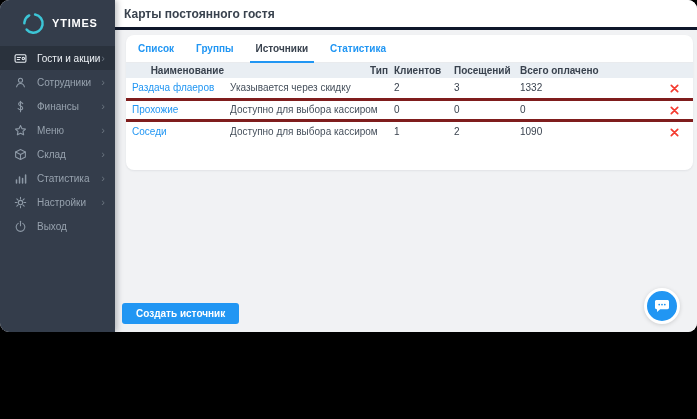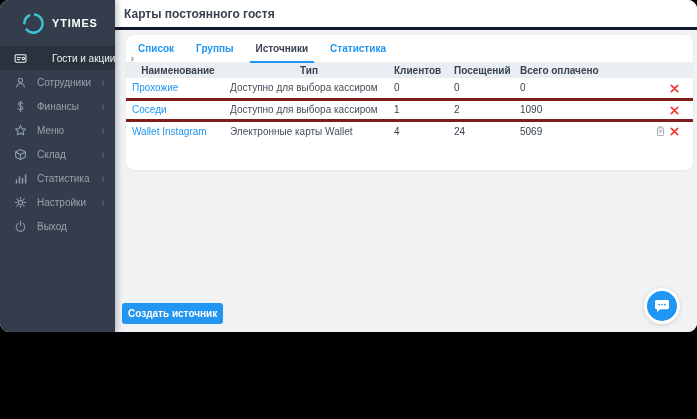--- a/index.html
+++ b/index.html
@@ -18,57 +18,57 @@
   body{font-family:"Liberation Sans","DejaVu Sans",sans-serif;}
   .window{position:relative;width:697px;height:332px;border-radius:9px;overflow:hidden;background:var(--page-bg);}
 
   
   .sidebar{position:absolute;left:0;top:0;bottom:0;width:115px;background:var(--sidebar-bg);z-index:3;box-shadow:2px 0 6px rgba(15,20,28,.28);}
   .logo{height:46px;display:flex;align-items:center;padding-left:21px;cursor:pointer;}
   .logo-mark{width:25px;height:25px;display:inline-flex;}
   .logo-mark svg{width:25px;height:25px;}
   .logo-text{color:#fff;font-size:11px;font-weight:bold;letter-spacing:.8px;margin-left:6px;}
   .menu-item{height:24px;display:flex;align-items:center;padding:0 10px 0 14px;color:var(--text-sidebar);font-size:10px;cursor:pointer;}
-  .menu-item.active{background:var(--sidebar-active-bg);color:#eef2f6;gap:15px;}
+  .menu-item.active{background:var(--sidebar-active-bg);color:#eef2f6;}
   .mi-icon{width:13px;height:13px;display:inline-flex;flex:0 0 13px;color:#8d99a6;}
   .menu-item.active .mi-icon{color:#e8edf2;}
   .mi-icon svg{width:13px;height:13px;fill:none;stroke:currentColor;stroke-width:1;stroke-linecap:round;stroke-linejoin:round;}
   .mi-label{margin-left:10px;white-space:nowrap;}
   .mi-chevron{margin-left:auto;color:#69747f;font-size:11px;line-height:1;}
 
   
   .main{position:absolute;left:115px;top:0;right:0;bottom:0;}
   .topbar{height:30px;background:#fff;border-bottom:3px solid #0f172a;display:flex;align-items:center;padding-left:9px;}
   .title{font-size:12px;font-weight:bold;color:var(--text-dark);}
   .content{position:absolute;left:0;right:0;top:31px;bottom:0;background:var(--page-bg);}
 
   .card{position:absolute;left:11px;top:4px;width:567px;height:135px;background:#fff;border-radius:8px;box-shadow:0 1px 2px rgba(40,50,60,.08);overflow:hidden;}
   .tabs{position:relative;height:28px;display:flex;align-items:flex-end;padding-left:6px;border-bottom:1px solid #e9ebee;}
   .tab{position:relative;font-size:10px;font-weight:bold;color:var(--accent);padding:9px 6px 8px;margin-right:10px;cursor:pointer;white-space:nowrap;}
   .tab.active{color:var(--text-dark);cursor:default;}
   .tab.active::after{content:'';position:absolute;left:0;right:0;bottom:-1px;height:2px;background:var(--accent);}
 
   table.table{width:100%;border-collapse:collapse;table-layout:fixed;font-size:10px;}
-  th{background:var(--table-header-bg);height:15px;font-weight:bold;color:var(--text-dark);text-align:center;padding:1px 3px;}
+  th{background:var(--table-header-bg);height:15px;font-weight:bold;color:var(--text-dark);text-align:right;padding:1px 3px;}
   th.c-name{width:101px;padding-left:6px;}
   th.c-num,td.c-num{text-align:left;}
   th.c-clients{width:60px;}
   th.c-visits{width:66px;}
   th.c-paid{width:95px;}
   th.c-actions{width:81px;}
   td{height:21px;padding:1px 3px;color:#454f5b;vertical-align:middle;}
   tbody tr + tr td{border-top:3px solid #7f1d1d;}
   td.c-name{padding-left:6px;}
   a.row-link{color:var(--accent);text-decoration:none;cursor:pointer;white-space:nowrap;}
   td.c-num{color:var(--text-dark);}
   td.c-actions{text-align:right;padding-right:14px;white-space:nowrap;}
   .act-icon{display:inline-flex;vertical-align:middle;cursor:pointer;}
   .act-icon + .act-icon{margin-left:5px;}
 
-  .btn-create{position:absolute;left:7px;bottom:8px;height:21px;padding:0 6px;background:var(--accent);color:#fff;border:none;border-radius:3px;font-family:inherit;font-size:10px;font-weight:bold;cursor:pointer;}
+  .btn-create{position:absolute;left:7px;bottom:8px;height:21px;padding:0 14px;background:var(--accent);color:#fff;border:none;border-radius:3px;font-family:inherit;font-size:10px;font-weight:bold;cursor:pointer;}
 
   .chat-fab{position:absolute;right:17px;bottom:8px;width:36px;height:36px;border-radius:50%;background:var(--accent);border:3px solid #fff;display:flex;align-items:center;justify-content:center;cursor:pointer;z-index:4;box-shadow:0 1px 4px rgba(0,0,0,.15);}
 </style>
 </head>
 <body>
 
 <div class="window">
 
   <aside class="sidebar">
     <div class="logo">
@@ -179,20 +179,32 @@
             <tr>
               <th class="c-name">Наименование</th>
               <th class="c-type">Тип</th>
               <th class="c-num c-clients">Клиентов</th>
               <th class="c-num c-visits">Посещений</th>
               <th class="c-num c-paid">Всего оплачено</th>
               <th class="c-actions"></th>
             </tr>
           </thead>
           <tbody id="table-body">
+              <tr>
+                <td class="c-name"><a class="row-link">Раздача флаеров</a></td>
+                <td class="c-type">Указывается через скидку</td>
+                <td class="c-num">2</td>
+                <td class="c-num">3</td>
+                <td class="c-num">1332</td>
+                <td class="c-actions"><span class="act-icon">
+                    <svg width="9" height="9" viewBox="0 0 9 9">
+                      <path d="M1.3 1.3 7.7 7.7M7.7 1.3 1.3 7.7" stroke="var(--danger)" stroke-width="1.7" stroke-linecap="round" fill="none"></path>
+                    </svg>
+                  </span></td>
+              </tr>
               <tr>
                 <td class="c-name"><a class="row-link">Прохожие</a></td>
                 <td class="c-type">Доступно для выбора кассиром</td>
                 <td class="c-num">0</td>
                 <td class="c-num">0</td>
                 <td class="c-num">0</td>
                 <td class="c-actions"><span class="act-icon">
                     <svg width="9" height="9" viewBox="0 0 9 9">
                       <path d="M1.3 1.3 7.7 7.7M7.7 1.3 1.3 7.7" stroke="var(--danger)" stroke-width="1.7" stroke-linecap="round" fill="none"></path>
                     </svg>
@@ -203,39 +215,20 @@
                 <td class="c-type">Доступно для выбора кассиром</td>
                 <td class="c-num">1</td>
                 <td class="c-num">2</td>
                 <td class="c-num">1090</td>
                 <td class="c-actions"><span class="act-icon">
                     <svg width="9" height="9" viewBox="0 0 9 9">
                       <path d="M1.3 1.3 7.7 7.7M7.7 1.3 1.3 7.7" stroke="var(--danger)" stroke-width="1.7" stroke-linecap="round" fill="none"></path>
                     </svg>
                   </span></td>
               </tr>
-              <tr>
-                <td class="c-name"><a class="row-link">Wallet Instagram</a></td>
-                <td class="c-type">Электронные карты Wallet</td>
-                <td class="c-num">4</td>
-                <td class="c-num">24</td>
-                <td class="c-num">5069</td>
-                <td class="c-actions"><span class="act-icon">
-                    <svg width="9" height="11" viewBox="0 0 9 11">
-                      <g fill="none" stroke="#9aa5b1" stroke-width="0.9" stroke-linecap="round">
-                        <rect x="1.4" y="1.9" width="6.2" height="7.6" rx="0.8"></rect>
-                        <path d="M3.1 0.9h2.8M3.1 4.3h2.8M3.1 6.1h2.8"></path>
-                      </g>
-                    </svg>
-                  </span><span class="act-icon">
-                    <svg width="9" height="9" viewBox="0 0 9 9">
-                      <path d="M1.3 1.3 7.7 7.7M7.7 1.3 1.3 7.7" stroke="var(--danger)" stroke-width="1.7" stroke-linecap="round" fill="none"></path>
-                    </svg>
-                  </span></td>
-              </tr>
             </tbody>
         </table>
       </section>
 
       <button class="btn-create">Создать источник</button>
     </div>
   </div>
 
   <div class="chat-fab">
     <span style="display:inline-flex;">

